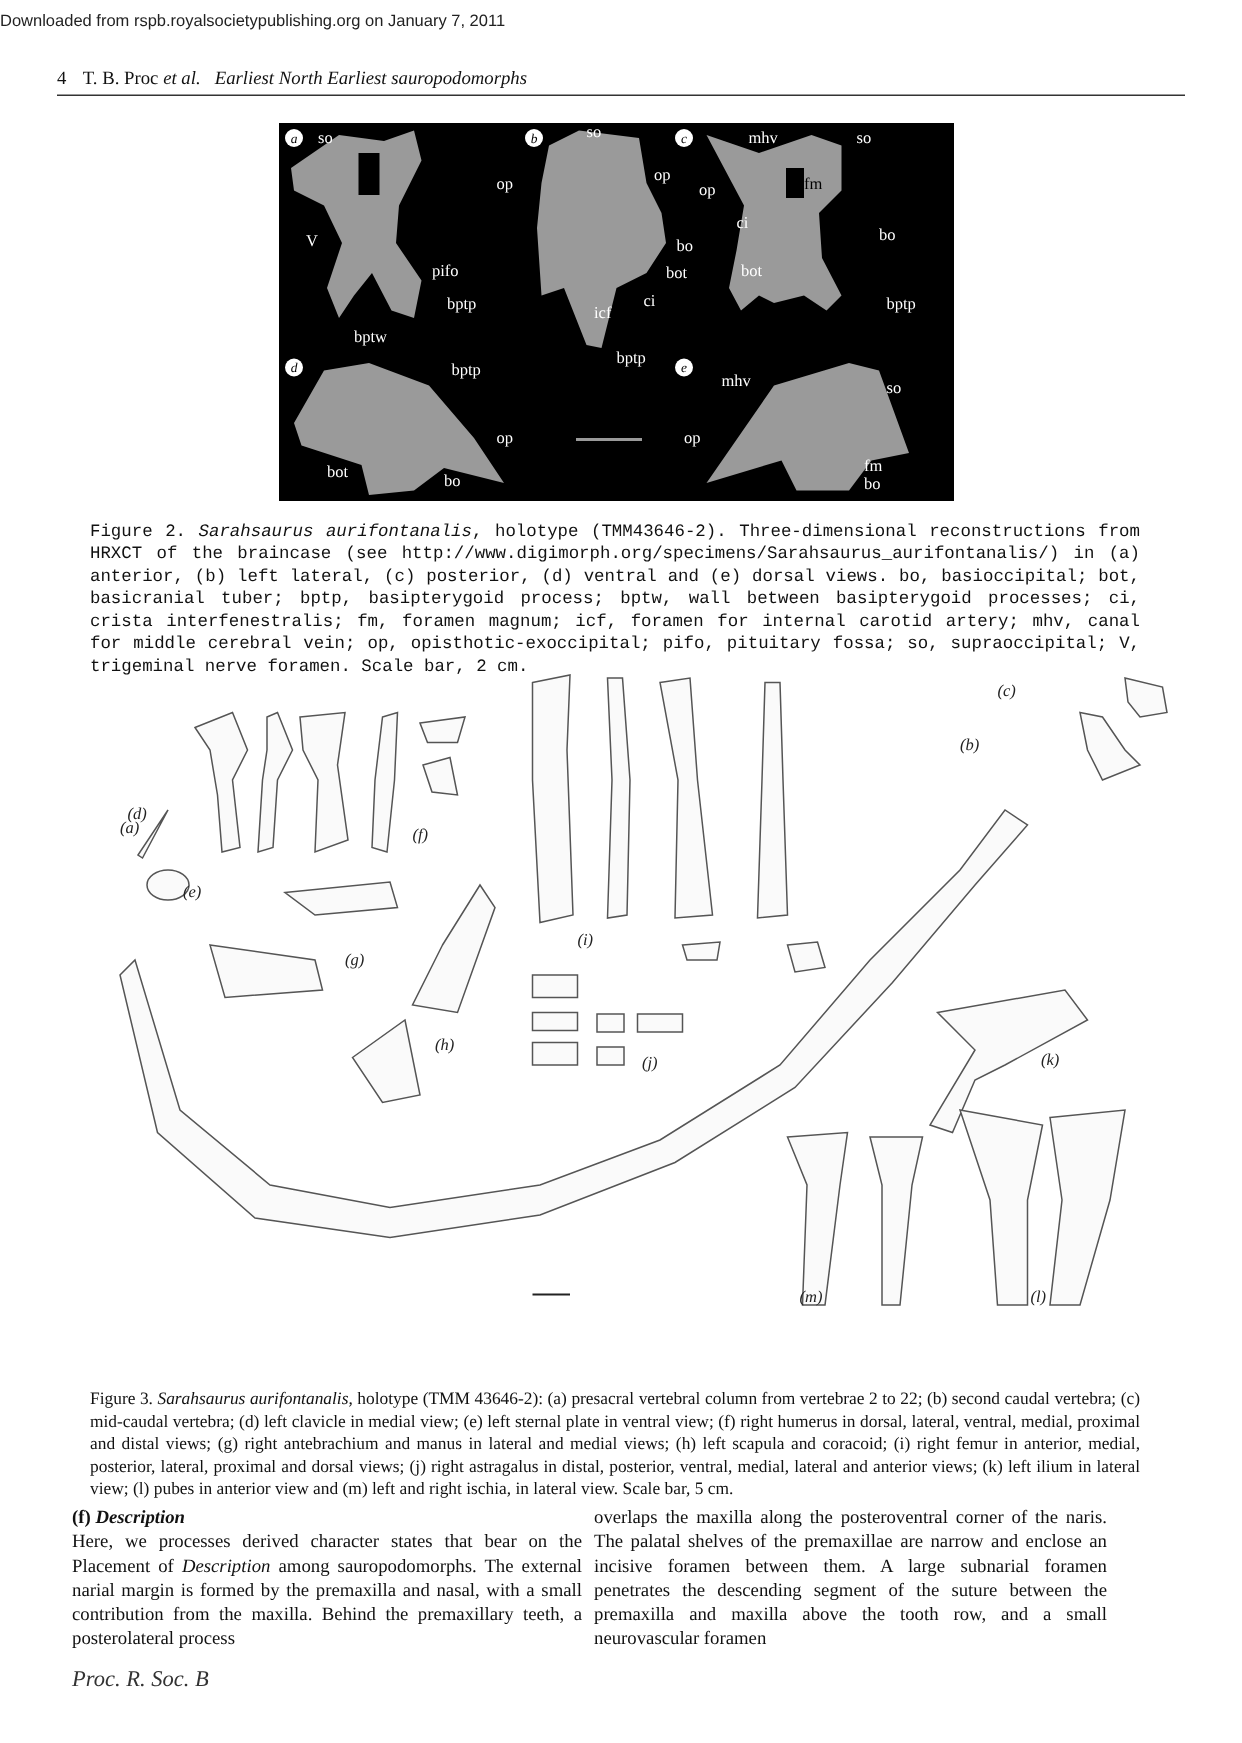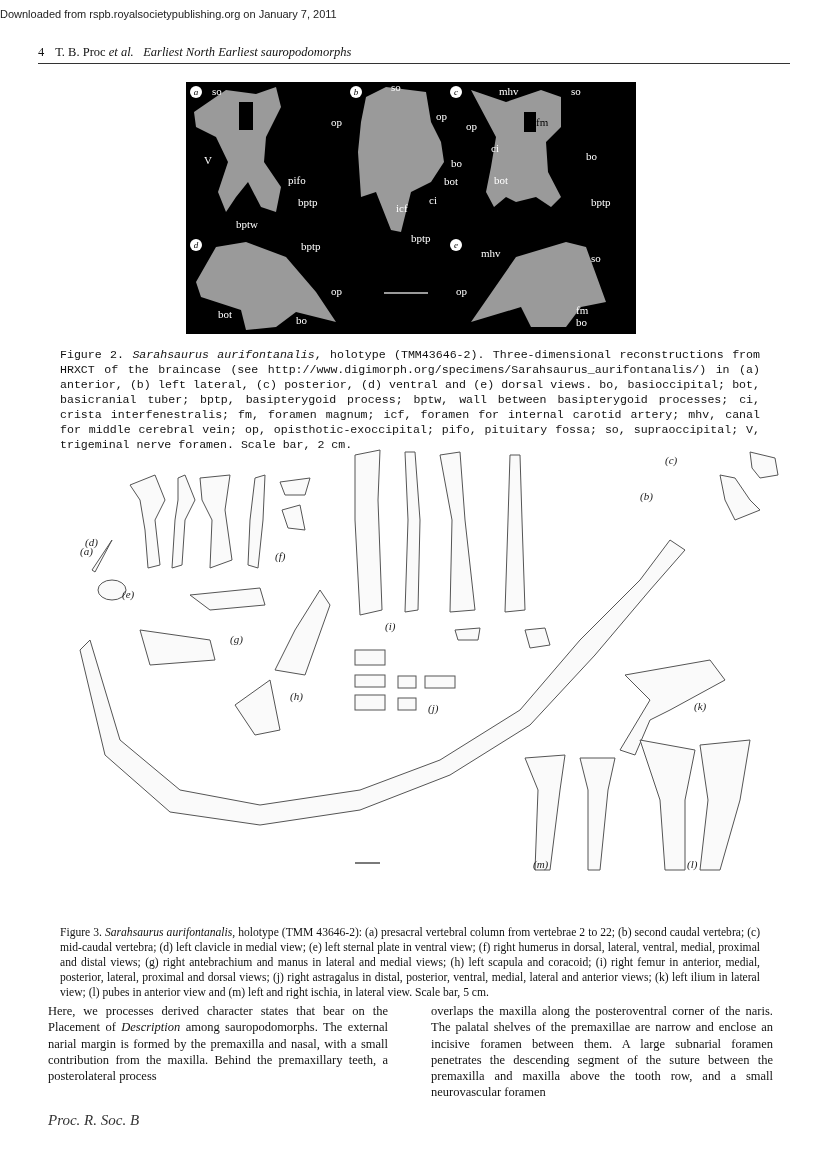--- a/index.html
+++ b/index.html
@@ -8,21 +8,21 @@
   .runhead{position:absolute;top:45px;left:38px;font-size:12.5px;}
   .runhead .pg{margin-right:8px;}
   .runhead i{}
   .rule{position:absolute;top:63px;left:38px;width:752px;height:1px;background:#333;}
   .fig2{position:absolute;top:82px;left:186px;width:450px;height:252px;background:#000;}
   .cap{position:absolute;left:60px;width:700px;font-size:11.6px;line-height:15px;text-align:justify;}
   .cap i{font-style:italic;}
   .fig3{position:absolute;top:440px;left:60px;width:720px;height:440px;}
   .body{position:absolute;top:1003px;font-size:12.5px;line-height:16.3px;text-align:justify;}
   .col1{left:48px;width:340px;}
-  .col2{left:431px;width:342px;}
+  .col2{left:396px;width:342px;}
   .foot{position:absolute;top:1112px;left:48px;font-size:15px;font-style:italic;color:#333;}
   svg text{font-family:"Liberation Serif",serif;}
 </style>
 </head>
 <body>
 
 <div class="dl">Downloaded from rspb.royalsocietypublishing.org on January 7, 2011</div>
 
 <div class="runhead">
   <span class="pg">4</span>
@@ -164,17 +164,18 @@
     </g>
   </svg>
 </div>
 
 <div class="cap" style="top:889px;margin-top:36px;">
   <span>Figure 3.</span>
   <i>Sarahsaurus aurifontanalis</i><span>, holotype (TMM 43646-2): (a) presacral vertebral column from vertebrae 2 to 22; (b) second caudal vertebra; (c) mid-caudal vertebra; (d) left clavicle in medial view; (e) left sternal plate in ventral view; (f) right humerus in dorsal, lateral, ventral, medial, proximal and distal views; (g) right antebrachium and manus in lateral and medial views; (h) left scapula and coracoid; (i) right femur in anterior, medial, posterior, lateral, proximal and dorsal views; (j) right astragalus in distal, posterior, ventral, medial, lateral and anterior views; (k) left ilium in lateral view; (l) pubes in anterior view and (m) left and right ischia, in lateral view. Scale bar, 5 cm.</span>
 </div>
 
 <div class="body col1">
+  <div><b>(f)</b> <b><i>Description</i></b></div>
   <span>Here, we processes derived character states that bear on the Placement of </span><i>Description</i><span> among sauropodomorphs. The external narial margin is formed by the premaxilla and nasal, with a small contribution from the maxilla. Behind the premaxillary teeth, a posterolateral process</span>
 </div>
 <div class="body col2">overlaps the maxilla along the posteroventral corner of the naris. The palatal shelves of the premaxillae are narrow and enclose an incisive foramen between them. A large subnarial foramen penetrates the descending segment of the suture between the premaxilla and maxilla above the tooth row, and a small neurovascular foramen</div>
 
 <div class="foot">Proc. R. Soc. B</div>
 
 </body></html>

